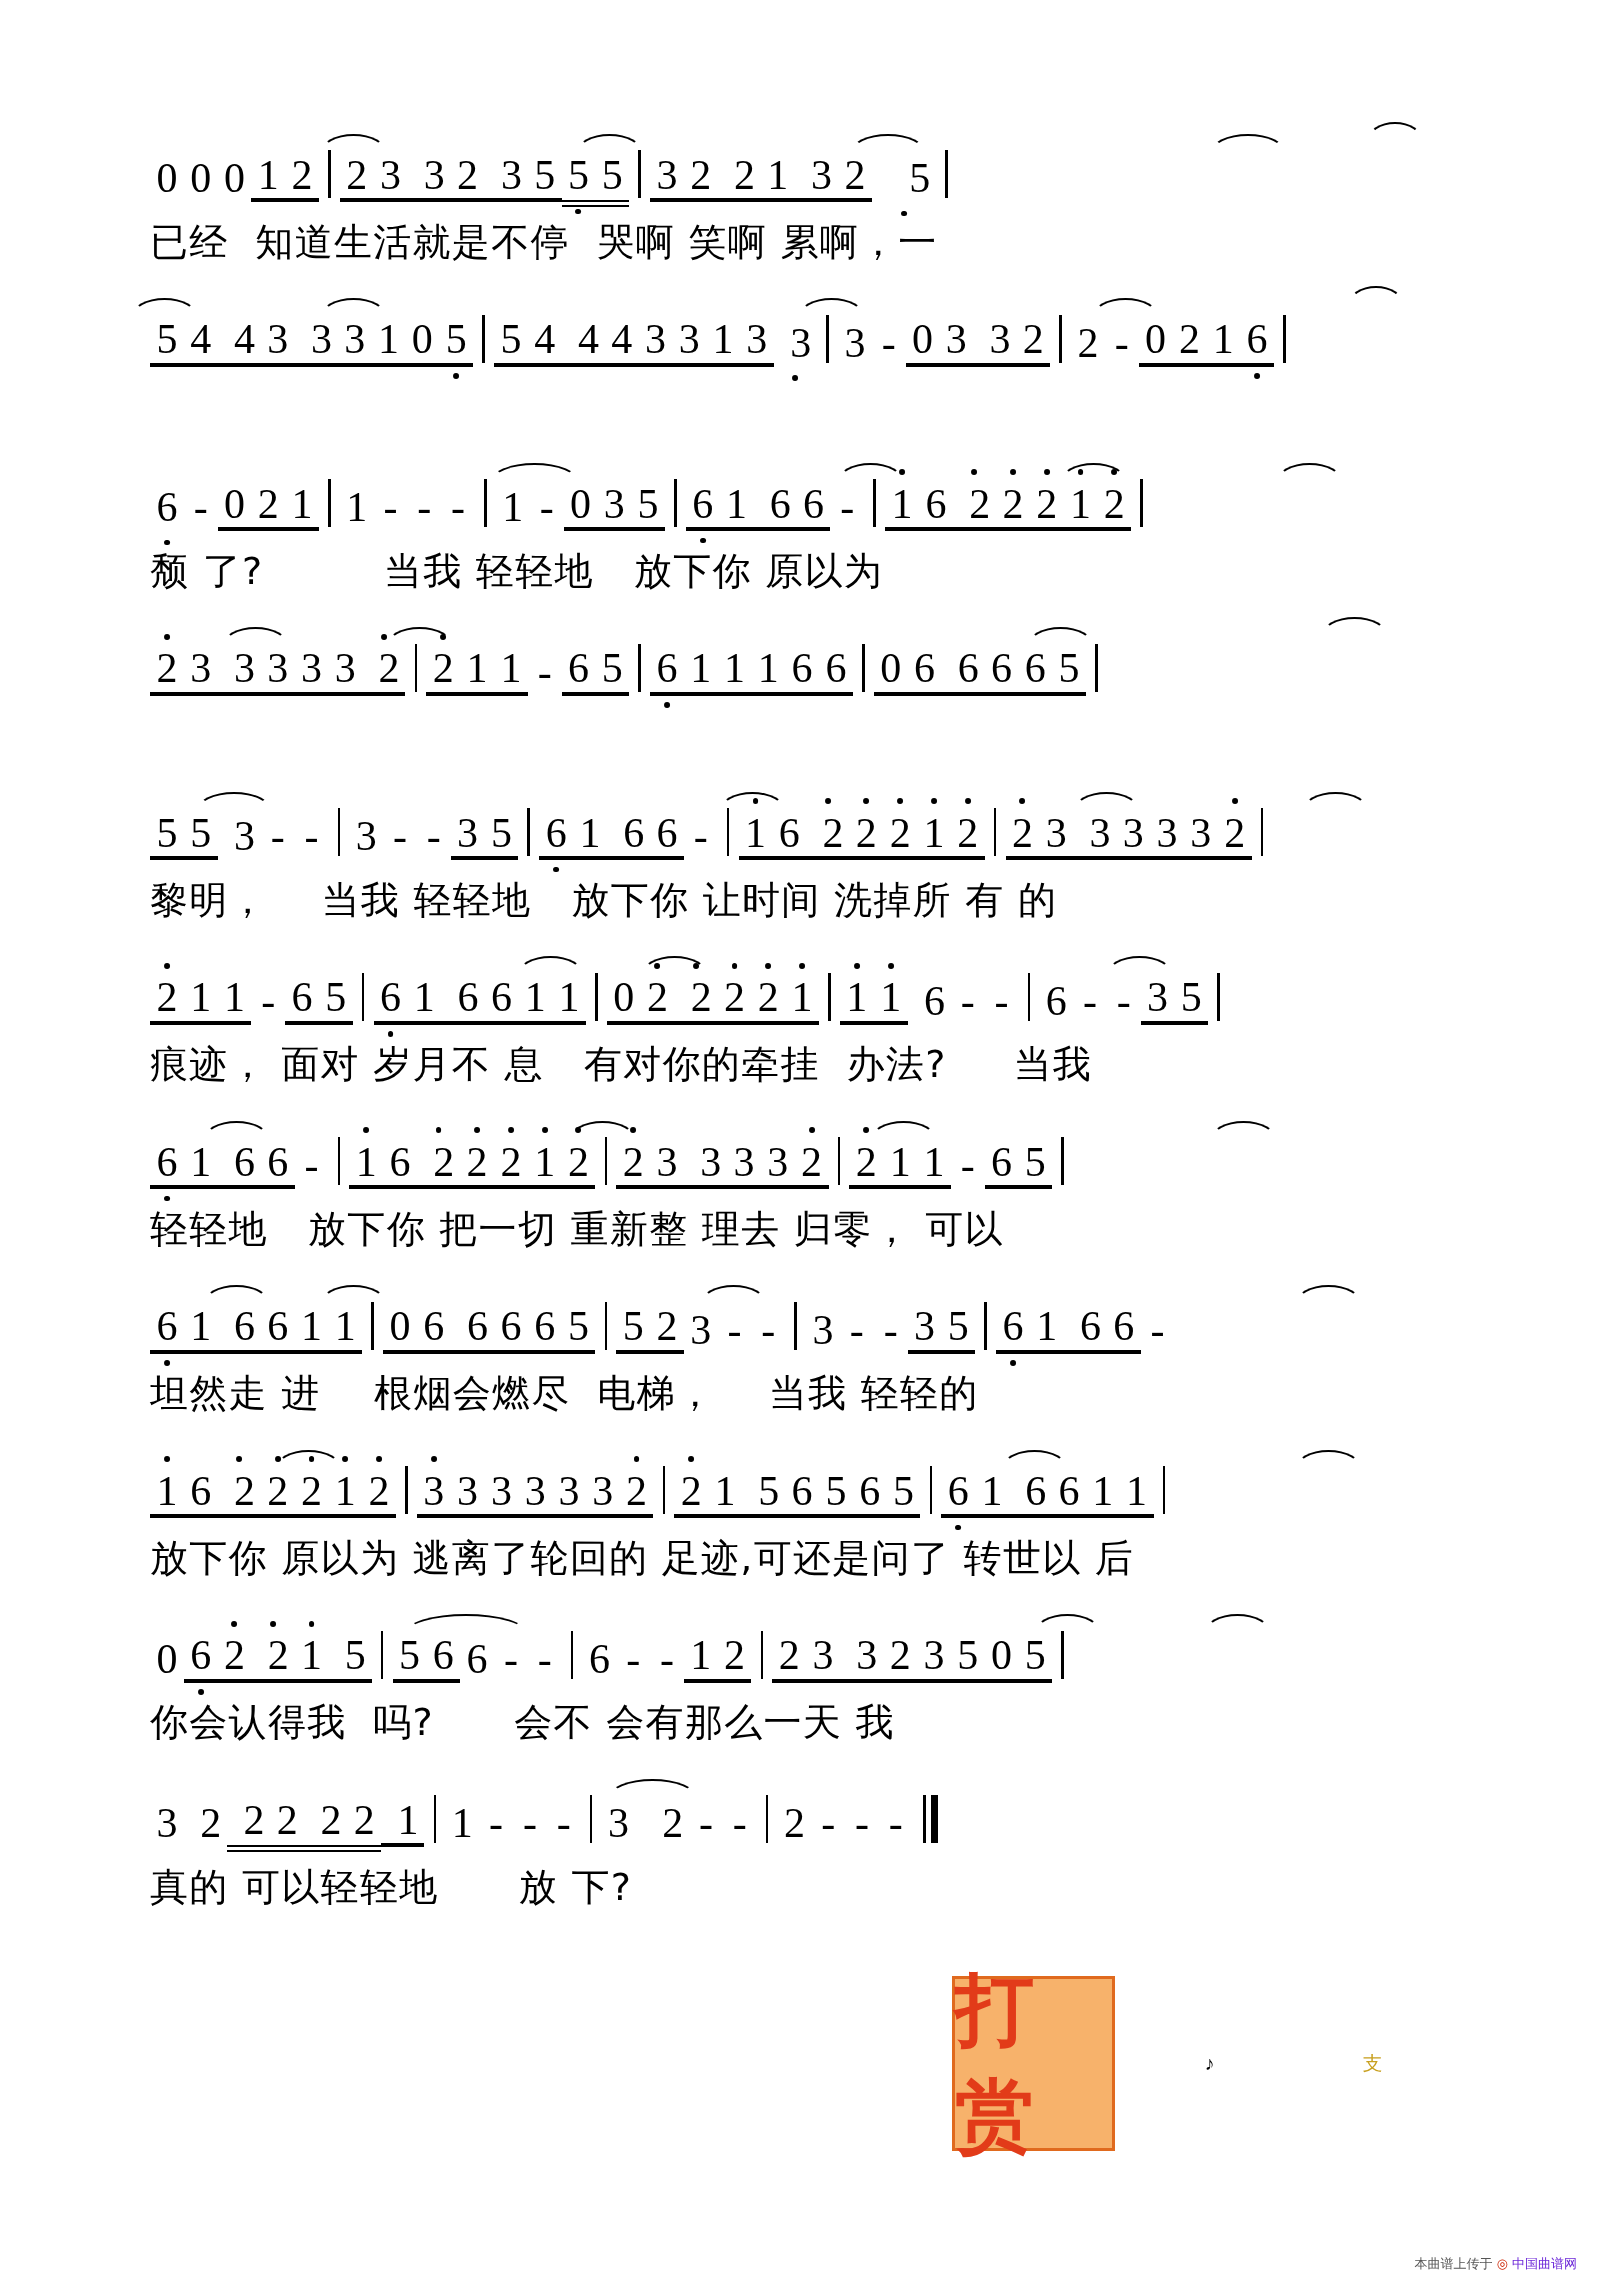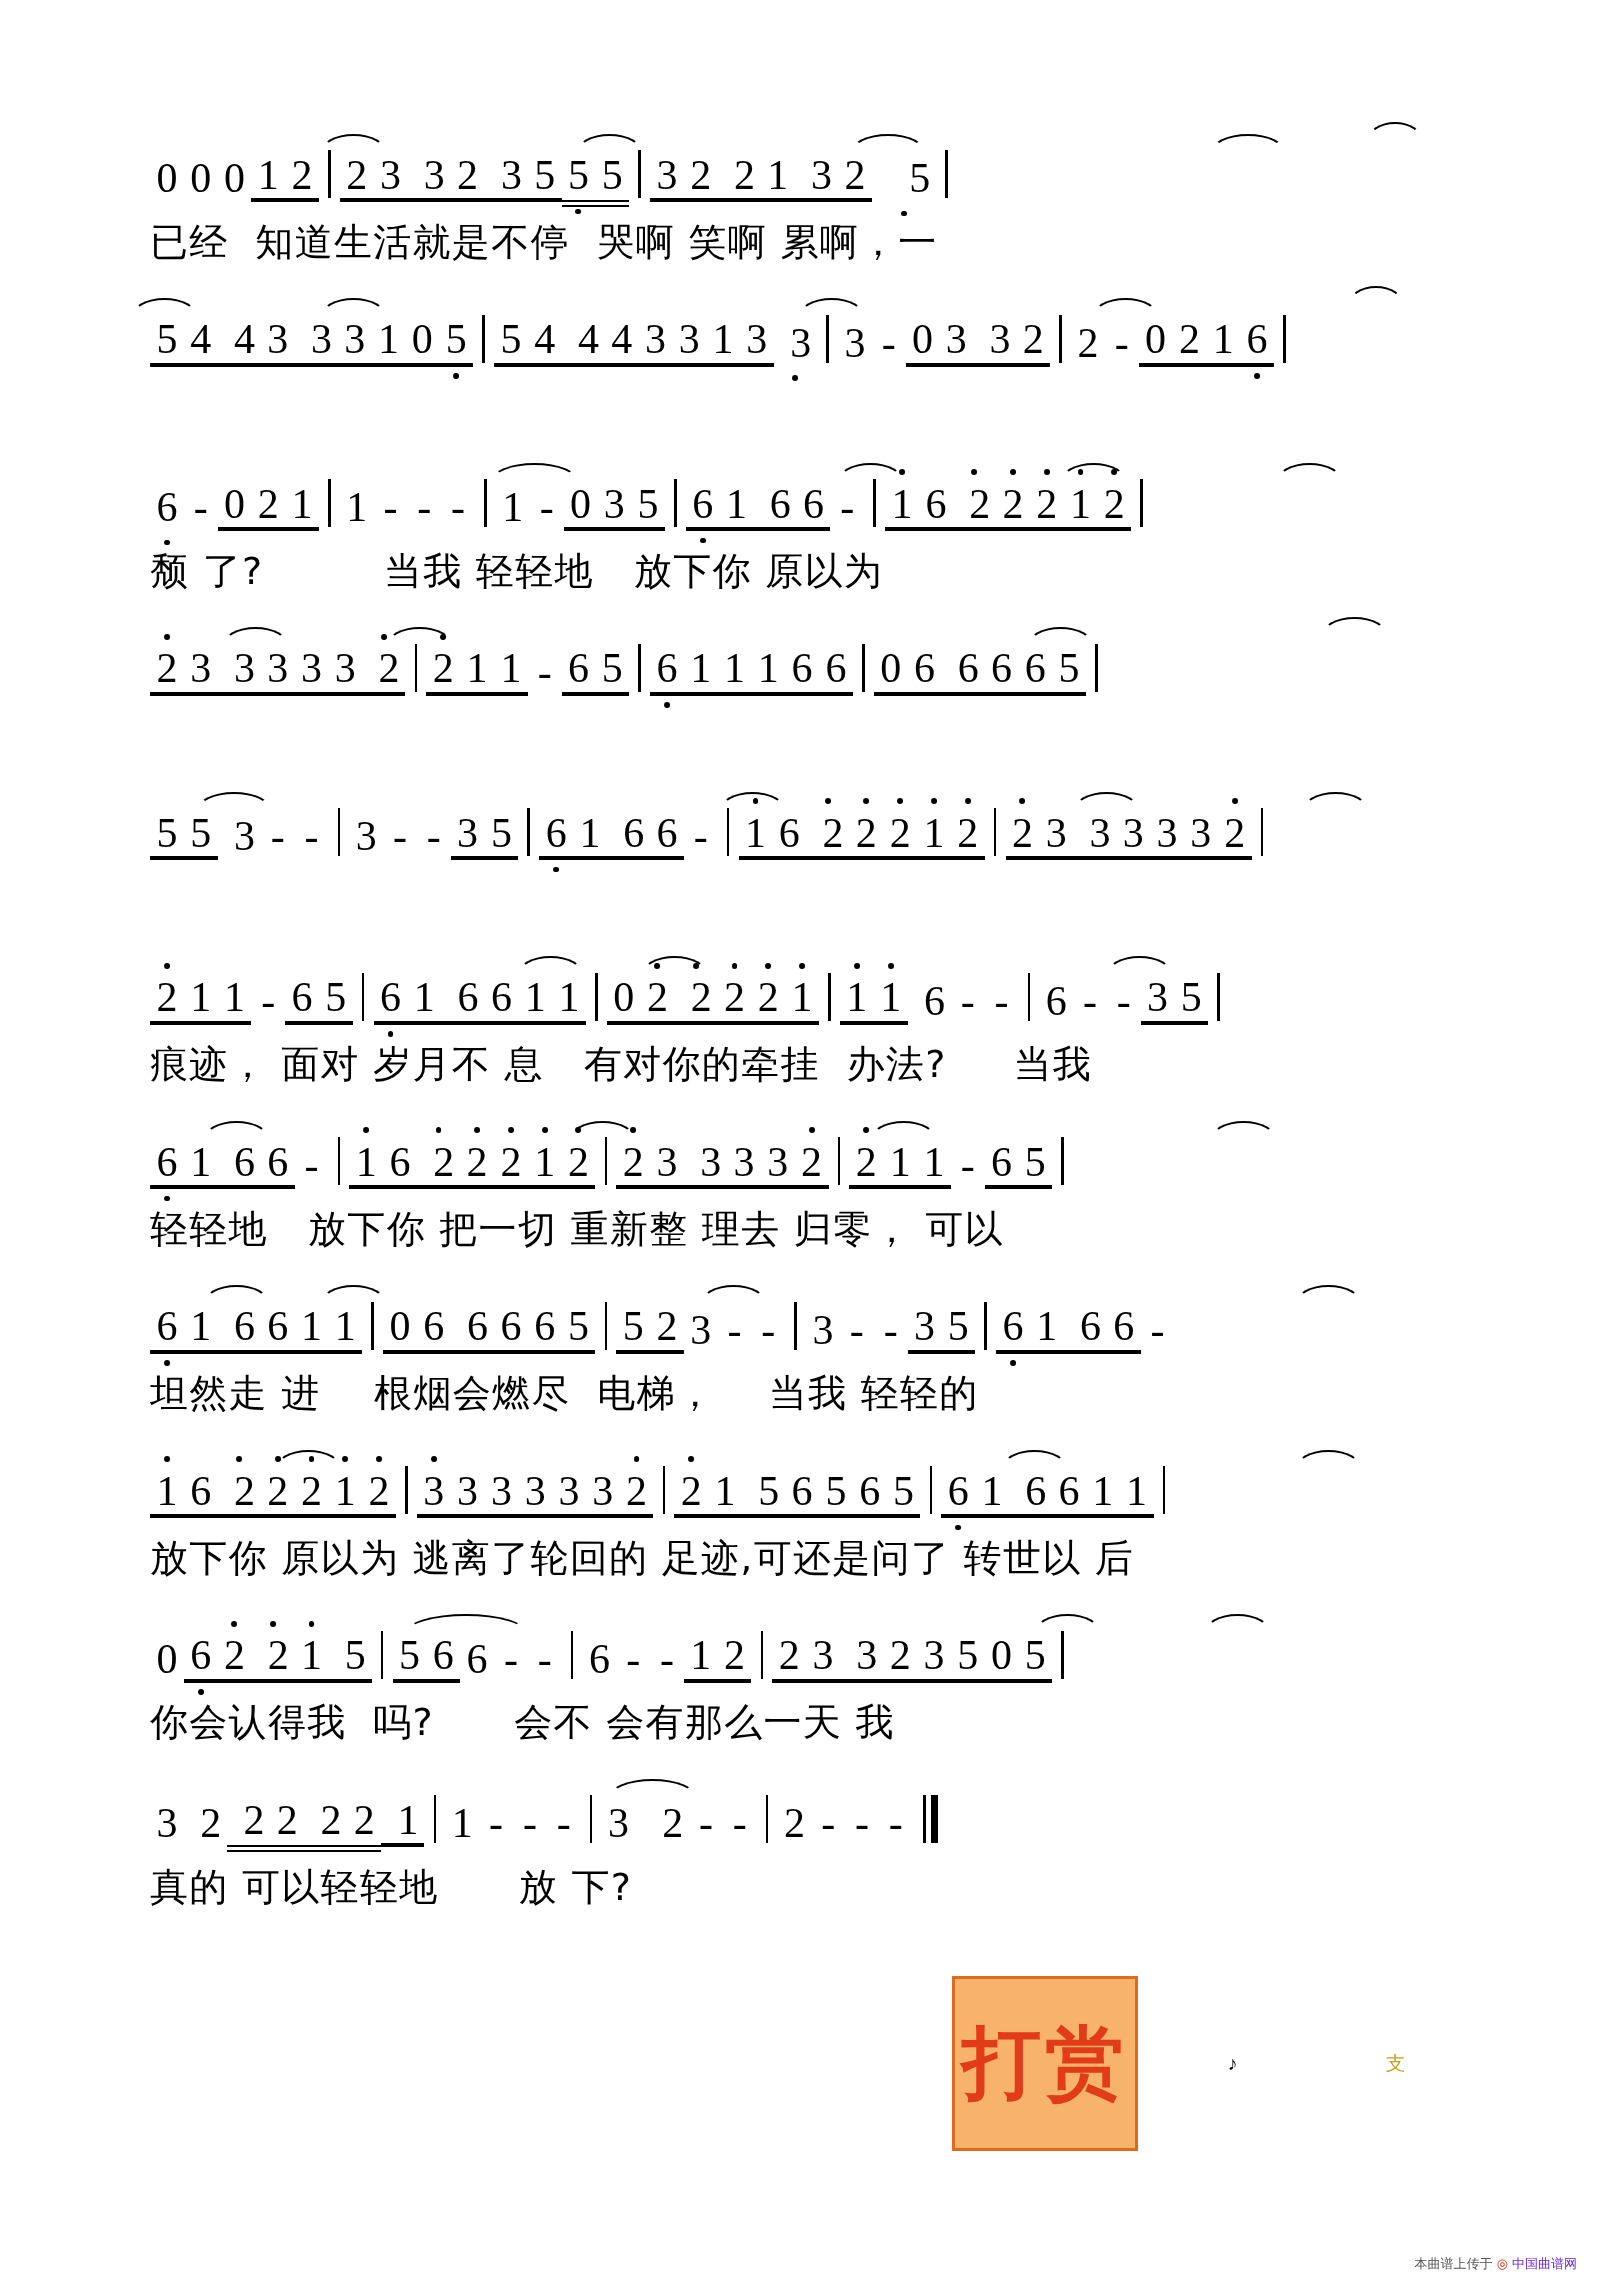--- a/index.html
+++ b/index.html
@@ -133,21 +133,21 @@
     height: 17px;
   }
   .donate-wrap {
     position: absolute;
     left: 952px;
     top: 1976px;
     display: flex;
     align-items: center;
   }
   .donate-btn {
-    width: 186px;
+    width: 163px;
     height: 175px;
     background: #f7b26b;
     border: 3.9px solid #e06a1e;
     display: flex;
     align-items: center;
     justify-content: center;
     box-sizing: border-box;
   }
   .donate-btn span {
     font-family: "DejaVu Sans", sans-serif;
@@ -353,20 +353,21 @@
           <span class="nt u1 dot-up">2</span><span class="nt u1 dot-up">1</span>
           <span class="nt u1 dot-up">2</span>
           <span class="barline"></span>
           <span class="nt u1 dot-up">2</span><span class="nt u1">3</span>
           <span class="nt u1">&nbsp;3</span><span class="nt u1">3</span>
           <span class="nt u1">3</span><span class="nt u1">3</span>
           <span class="nt u1 dot-up">2</span>
           <span class="barline"></span>
         </div>
       </div>
+      <div class="lyrics">黎明，    当我 轻轻地   放下你 让时间 洗掉所 有 的</div>
     </div>
 
     <div class="line">
       <div class="notes-img">
         <div class="slur" style="left:393px; top:2.6px; width:63px;"></div>
         <div class="slur" style="left:517px; top:2.6px; width:63px;"></div>
         <div class="slur" style="left:982px; top:2.6px; width:63px;"></div>
         <div class="notes">
           <span class="nt u1 dot-up">2</span><span class="nt u1">1</span>
           <span class="nt u1">1</span>

